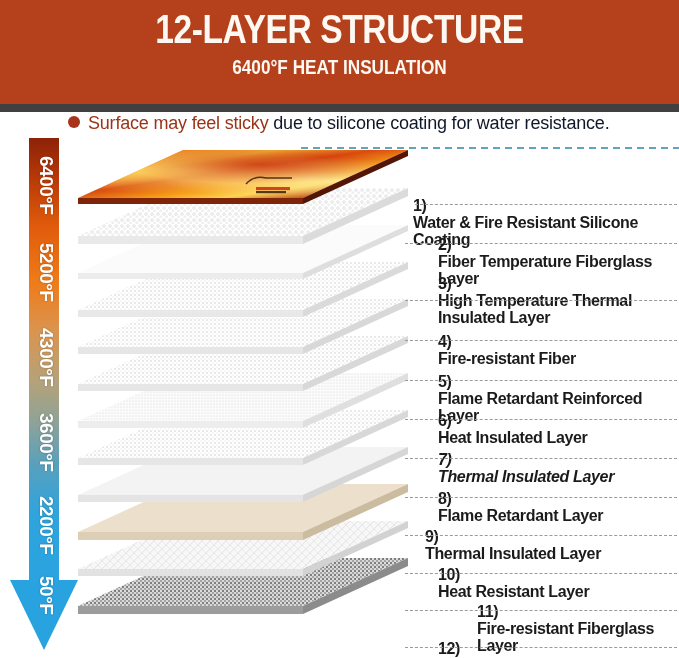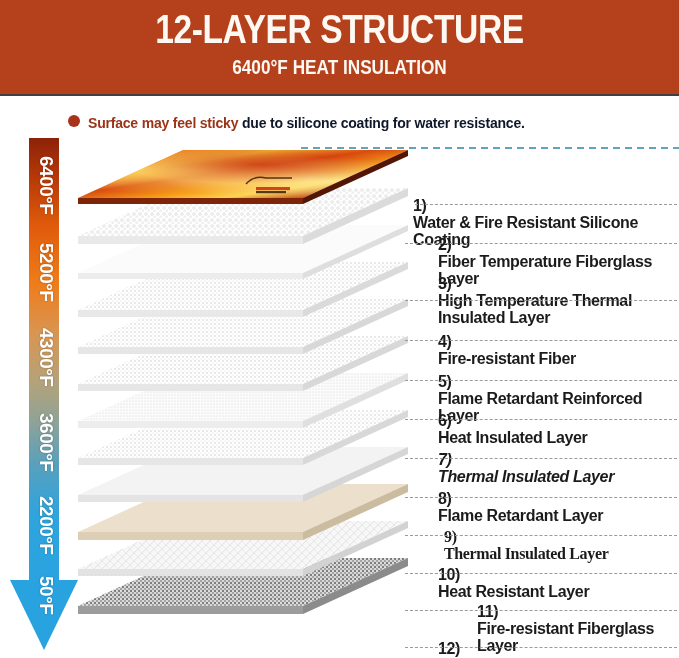--- a/index.html
+++ b/index.html
@@ -16,23 +16,23 @@
     height: 658px;
     overflow: hidden;
     background: #ffffff;
   }
 
   
   #header-banner {
     position: absolute;
     left: 0; top: 0;
     width: 679px;
-    height: 96px;
+    height: 112px;
     background: #b4401c;
-    border-bottom: 2px solid #404040;
+    border-bottom: 8px solid #404040;
     box-sizing: border-box;
   }
   #header-title {
     position: absolute;
     left: 0; top: 8px;
     width: 679px;
     text-align: center;
     color: #fdf8f2;
     font-size: 41px;
     font-weight: bold;
@@ -68,22 +68,22 @@
     display: inline-block;
     width: 12px; height: 12px;
     border-radius: 50%;
     background: #a8331a;
     vertical-align: middle;
     margin-right: 8px;
     position: relative;
     top: -2px;
   }
   .note-text {
-    font-size: 14px;
-    font-weight: bold;
+    font-size: 18px;
+    font-weight: normal;
     vertical-align: middle;
     letter-spacing: -0.2px;
   }
   #note-text-red { color: #9b3318; }
   #note-text-blue { color: #0f172a; }
 
   
   #callout-leader {
     position: absolute;
     left: 270px; top: 136px;
@@ -371,21 +371,21 @@
       <span>Thermal Insulated Layer</span>
     </div>
     <div class="label-divider" style="top:278px; left:0px; width:272px;"></div>
 
     <div class="layer-label" style="top:293px; left:33px;">
       <span>8)</span>
       <span>Flame Retardant Layer</span>
     </div>
     <div class="label-divider" style="top:317px; left:0px; width:272px;"></div>
 
-    <div class="layer-label" style="top:331px; left:39px;font-family:Liberation Serif, serif;">
+    <div class="layer-label" style="top:331px; left:20px;">
       <span>9)</span>
       <span>Thermal Insulated Layer</span>
     </div>
     <div class="label-divider" style="top:355px; left:0px; width:272px;"></div>
 
     <div class="layer-label" style="top:369px; left:33px;">
       <span>10)</span>
       <span>Heat Resistant Layer</span>
     </div>
     <div class="label-divider" style="top:393px; left:0px; width:272px;"></div>

